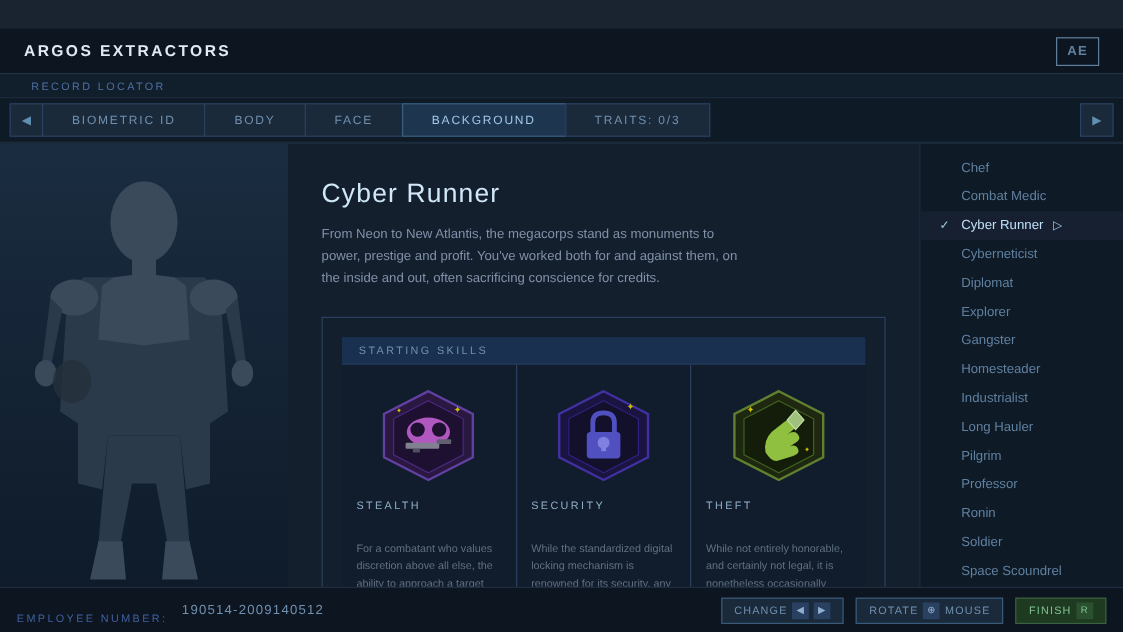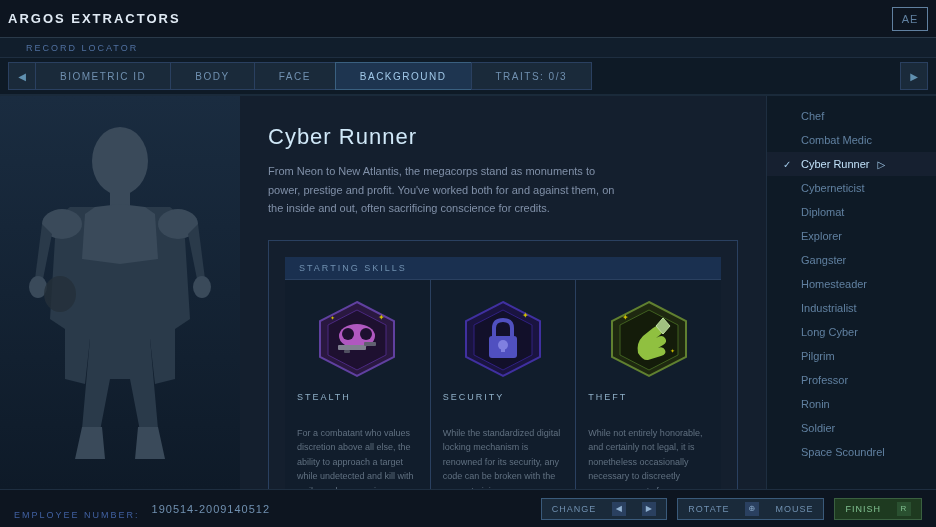--- a/index.html
+++ b/index.html
@@ -13,39 +13,40 @@
       position: relative;
     }
 
     
     .top-bar {
       background: #0d1520;
       height: 38px;
       display: flex;
       align-items: center;
       justify-content: space-between;
-      padding: 0 8px;
+      padding: 0 20px;
       border-bottom: 1px solid #2a3a4a;
+      margin-top: 24px;
     }
     .app-title {
       font-size: 13px;
       font-weight: 700;
       letter-spacing: 2px;
       color: #e0eaf4;
       text-transform: uppercase;
     }
     .logo-ae {
       width: 36px;
       height: 24px;
       border: 1.5px solid #6080a0;
       display: flex;
       align-items: center;
       justify-content: center;
       font-size: 11px;
-      font-weight: 400;
+      font-weight: 700;
       color: #6080a0;
       letter-spacing: 1px;
     }
 
     
     .subtitle-bar {
       background: #111e2c;
       height: 20px;
       display: flex;
       align-items: center;
@@ -258,21 +259,21 @@
       align-items: center;
       gap: 4px;
     }
     .action-btn {
       height: 22px;
       padding: 0 10px;
       background: #1a2a3a;
       border: 1px solid #3a5a7a;
       display: flex;
       align-items: center;
-      gap: 16px;
+      gap: 4px;
       cursor: pointer;
       font-size: 9px;
       letter-spacing: 1px;
       color: #7090b0;
       text-transform: uppercase;
       margin-left: 6px;
     }
     .action-btn .btn-key {
       width: 14px;
       height: 14px;
@@ -466,21 +467,21 @@
     <div class="bg-list-item">
       <span class="check-icon"></span>
       <span>Homesteader</span>
     </div>
     <div class="bg-list-item">
       <span class="check-icon"></span>
       <span>Industrialist</span>
     </div>
     <div class="bg-list-item">
       <span class="check-icon"></span>
-      <span>Long Cyber</span>
+      <span>Long Hauler</span>
     </div>
     <div class="bg-list-item">
       <span class="check-icon"></span>
       <span>Pilgrim</span>
     </div>
     <div class="bg-list-item">
       <span class="check-icon"></span>
       <span>Professor</span>
     </div>
     <div class="bg-list-item">

